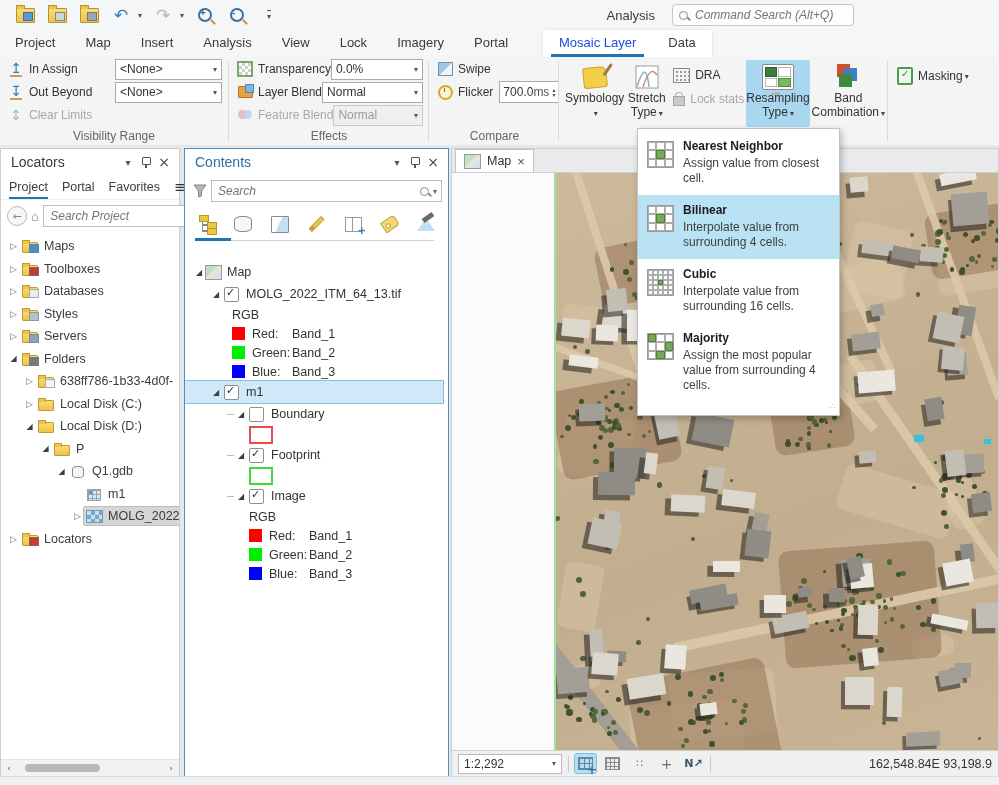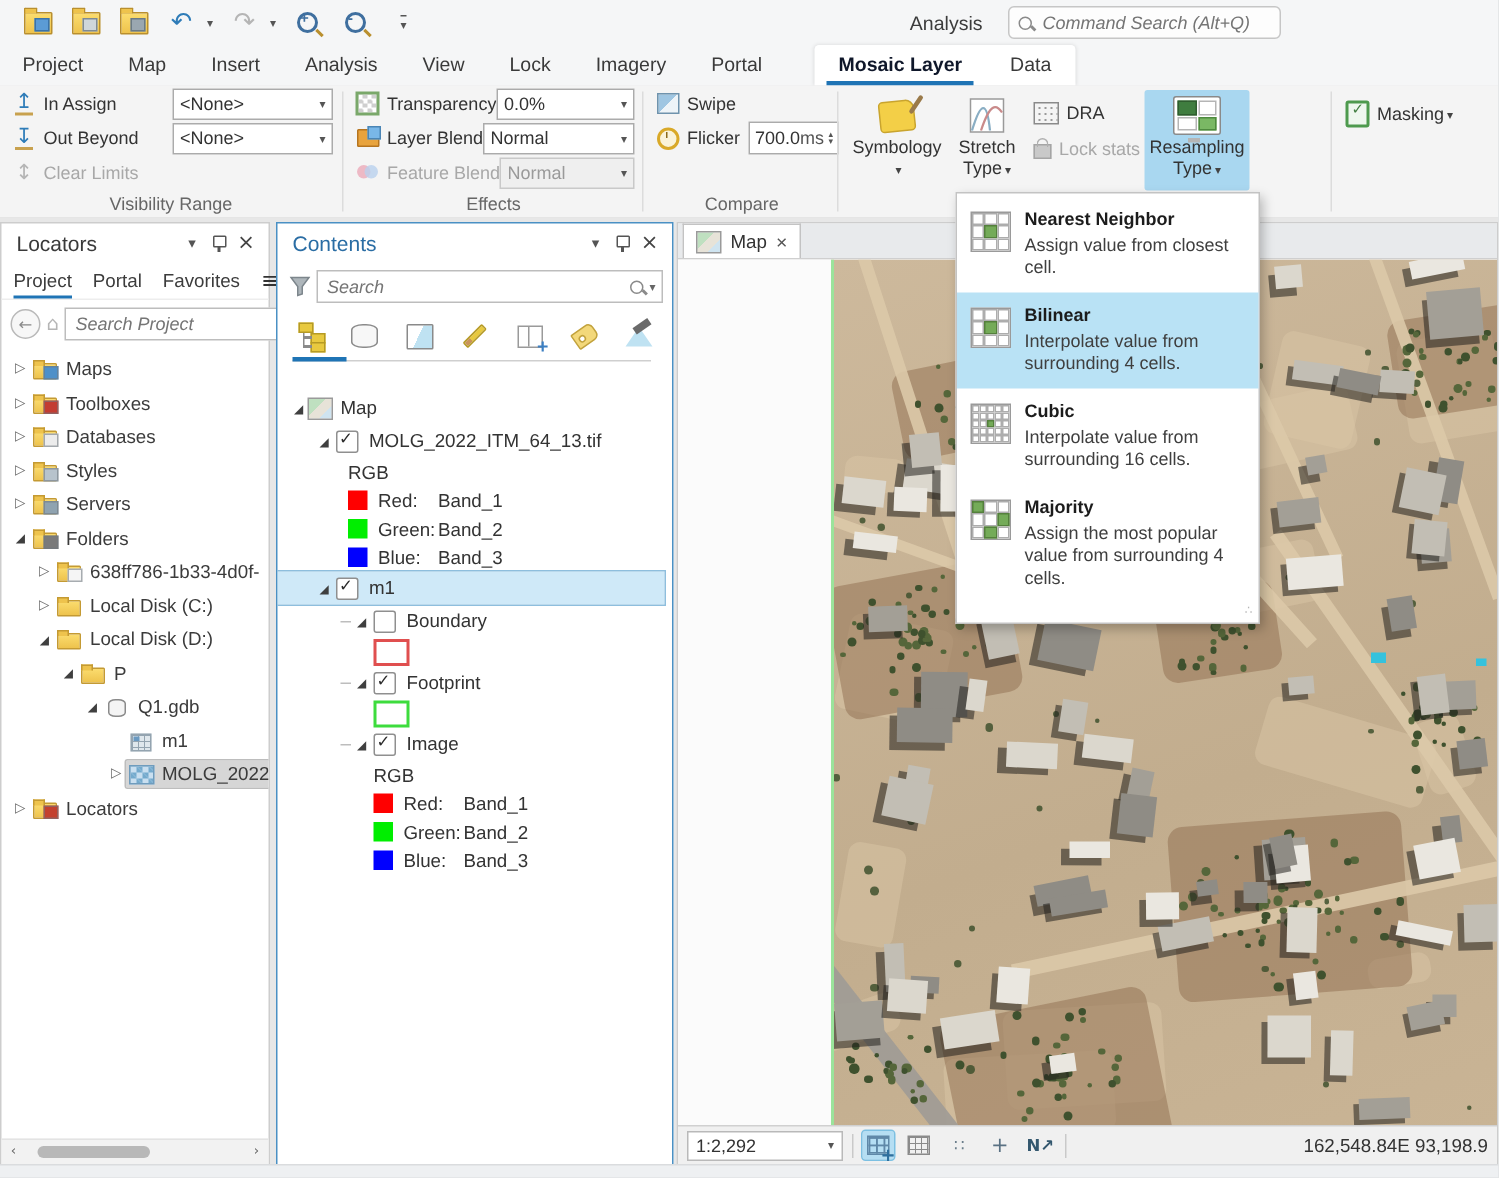--- a/index.html
+++ b/index.html
@@ -21,21 +21,21 @@
   .qat .title{position:absolute;left:585px;width:70px;text-align:right;font-size:13px;color:#3c3c3c;}
   .cmdsearch{position:absolute;left:672px;top:4px;width:168px;height:20px;border:1px solid #c6c6c6;border-radius:4px;background:#fdfdfd;display:flex;align-items:center;padding:0 6px;gap:5px;}
   .cmdsearch input{border:none;outline:none;background:transparent;font-style:italic;font-size:12px;color:#8a8a8a;width:100%;font-family:"Liberation Sans",sans-serif;}
   .smag{position:relative;width:7px;height:7px;border:1.5px solid #8a8a8a;border-radius:50%;flex:none;}
   .smag::after{content:"";position:absolute;width:4px;height:1.5px;background:#8a8a8a;right:-4px;bottom:-1px;transform:rotate(45deg);}
   
   .tabrow{position:absolute;left:0;top:30px;right:0;height:27px;background:#f5f6f7;}
   .rtab{display:inline-block;padding:0 15px;line-height:26px;font-size:13px;color:#3a3a3a;cursor:pointer;}
   .ctxgrp{position:absolute;left:543px;top:0;height:27px;background:#ffffff;border-radius:3px 3px 0 0;display:flex;box-shadow:0 0 3px rgba(0,0,0,.12);}
   .ctab{position:relative;padding:0 16px;line-height:26px;font-size:13px;color:#3a3a3a;cursor:pointer;}
-  .ctab.active{font-weight:bold;color:#0f172a;}
+  .ctab.active{font-weight:normal;color:#1d4ed8;}
   .ctab.active::after{content:"";position:absolute;left:8px;right:8px;bottom:0;height:3px;background:#1f74b5;}
   
   .ribbon{position:absolute;left:0;top:57px;right:0;height:88px;background:#f4f4f4;border-bottom:1px solid #d2d2d2;}
   .rg{position:absolute;top:0;bottom:0;}
   .rsep{position:absolute;top:4px;bottom:4px;width:1px;background:#dcdcdc;}
   .glabel{position:absolute;bottom:2px;left:0;right:0;text-align:center;font-size:12px;color:#666;}
   .rrow{display:flex;align-items:center;height:22px;margin:1px 4px 0 6px;}
   .rrow .lab{margin-left:5px;white-space:nowrap;}
   .rrow .lab.dis{color:#a8a8a8;}
   .combo{margin-left:auto;width:97px;height:19px;background:#fff;border:1px solid #ababab;display:flex;align-items:center;padding:0 4px;cursor:pointer;}
@@ -383,20 +383,31 @@
           <span class="bico">
               <span class="resamp-ic">
                 <span class="g1"></span>
                 <span></span>
                 <span></span>
                 <span class="g2"></span>
               </span>
             </span>
           <span class="l1">Resampling</span>
           <span class="l2"><span>Type</span><span class="chev">▾</span></span>
+        </div>
+        <div class="bigbtn" style="width:76px;">
+          <span class="bico">
+              <span class="band-ic">
+                <i class="r"></i>
+                <i class="b"></i>
+                <i class="g"></i>
+              </span>
+            </span>
+          <span class="l1">Band</span>
+          <span class="l2"><span>Combination</span><span class="chev">▾</span></span>
         </div>
       </div>
     </div>
     <div class="rsep" style="left:887px;"></div>
 
     <div class="rg" style="left:891px;width:106px;">
       <div class="rrow" style="margin-top:8px;">
         <span class="ic16">
             <span class="mask-ic"></span>
           </span>

